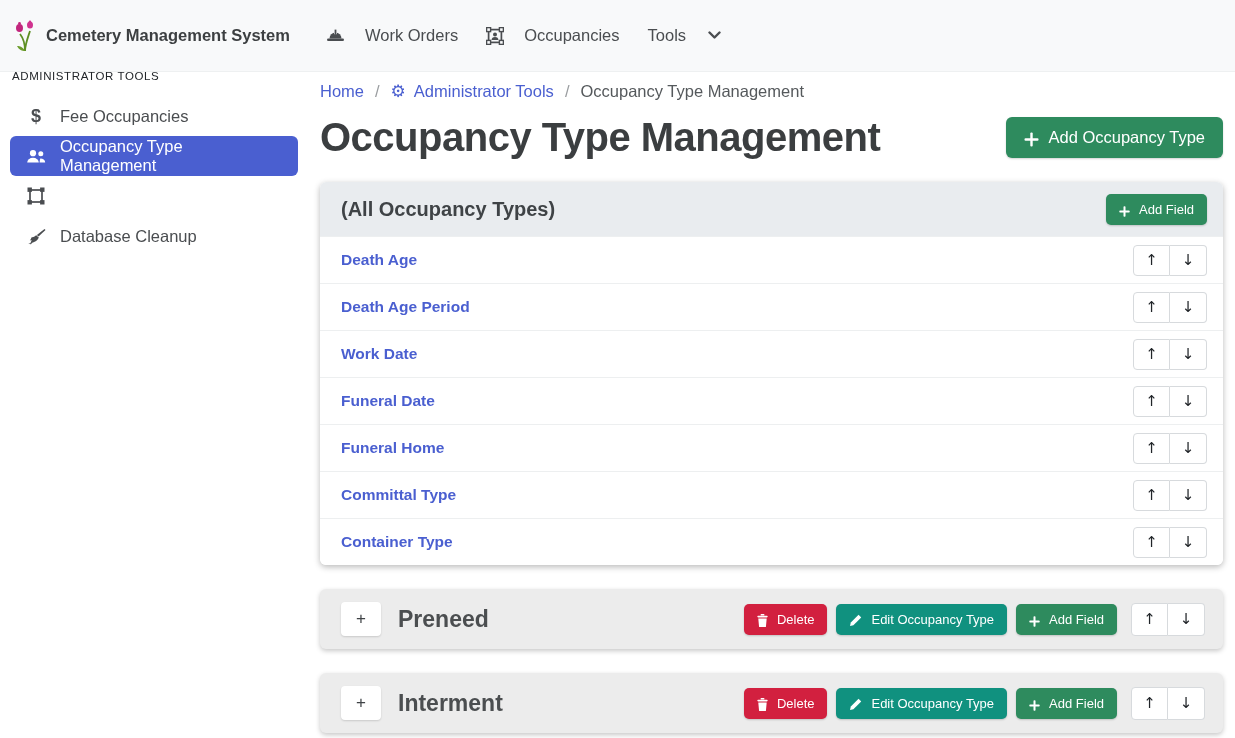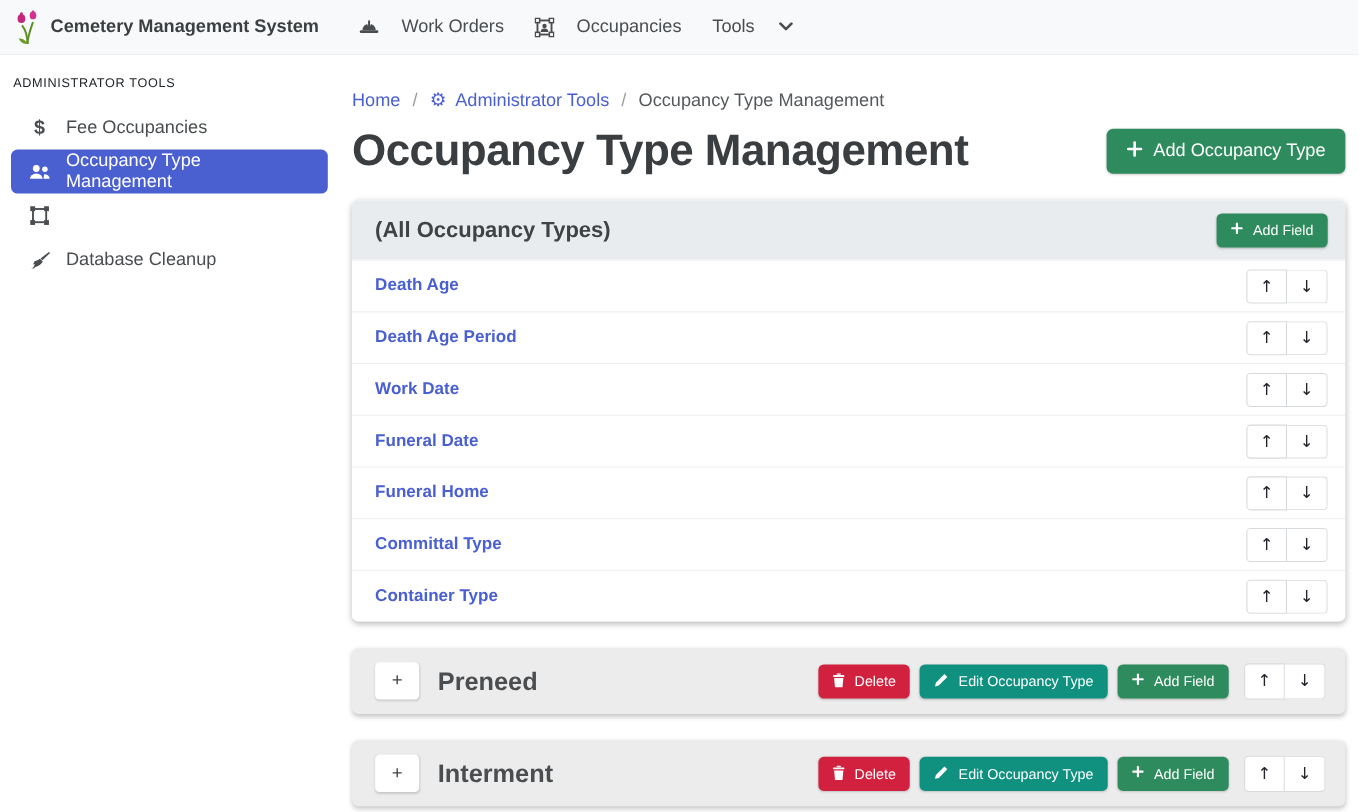--- a/index.html
+++ b/index.html
@@ -5,21 +5,21 @@
   * { box-sizing: border-box; }
   html,body { margin:0; padding:0; }
   body {
     width:1235px; height:738px; overflow:hidden;
     font-family:"Liberation Sans", sans-serif;
     background:#ffffff; color:#4a4d50;
   }
 
   
   .navbar {
-    height:50px; background:#f8f9fa; display:flex; align-items:center;
+    height:72px; background:#f8f9fa; display:flex; align-items:center;
     padding:0 18px 0 14px; border-bottom:1px solid #eef0f1;
   }
   .brand { display:flex; align-items:center; gap:10px; cursor:pointer; }
   .brand-title { font-size:16.5px; font-weight:bold; color:#3c3f41; }
   .nav-items { display:flex; align-items:center; margin-left:22px; }
   .nav-item {
     display:flex; align-items:center; gap:20px; padding:8px 14px;
     font-size:16.5px; color:#4a4d50; cursor:pointer; white-space:nowrap;
   }
   .nav-item .chev { margin-left:2px; }
@@ -48,21 +48,21 @@
 
   .breadcrumb { display:flex; align-items:center; gap:11px; padding:13px 0 2px 0; font-size:16.5px; }
   .crumb-link { color:#4a5fd0; text-decoration:none; display:flex; align-items:center; gap:8px; cursor:pointer; }
   .crumb-sep { color:#9a9da0; }
   .crumb-current { color:#55595c; }
   .gear-glyph { font-family:"DejaVu Sans", sans-serif; color:#4a5fd0; font-size:17px; line-height:1; }
 
   .title-row { display:flex; align-items:center; justify-content:space-between; margin-top:12px; }
   .page-title { margin:0; font-size:40px; font-weight:600; color:#3b3e40; letter-spacing:-.5px; }
 
-  .btn { display:inline-flex; align-items:flex-start; gap:9px; border:none; border-radius:5px;
+  .btn { display:inline-flex; align-items:flex-end; gap:9px; border:none; border-radius:5px;
          color:#fff; cursor:pointer; font-family:inherit; box-shadow:0 1px 2px rgba(0,0,0,.18); }
   .btn-green-lg { background:#2e8b5e; font-size:16.5px; padding:11px 18px; border-radius:6px; }
   .btn-green-sm { background:#2e8b5e; font-size:13px; padding:8px 13px; }
   .btn-red-sm   { background:#d2203f; font-size:13px; padding:8px 13px; }
   .btn-teal-sm  { background:#10917f; font-size:13px; padding:8px 13px; }
 
   
   .card {
     margin-top:22px; border-radius:6px; overflow:hidden;
     box-shadow:0 2px 6px rgba(0,0,0,.28); background:#fff;

